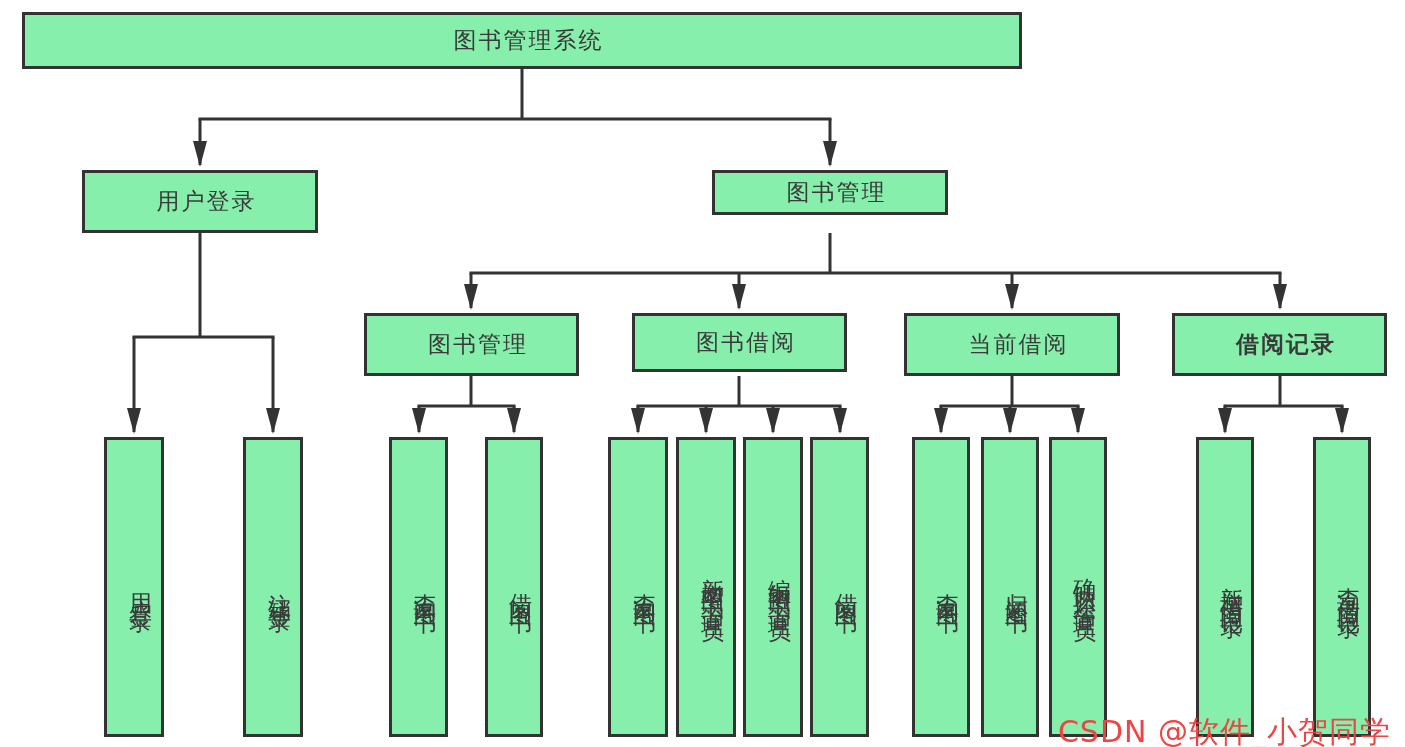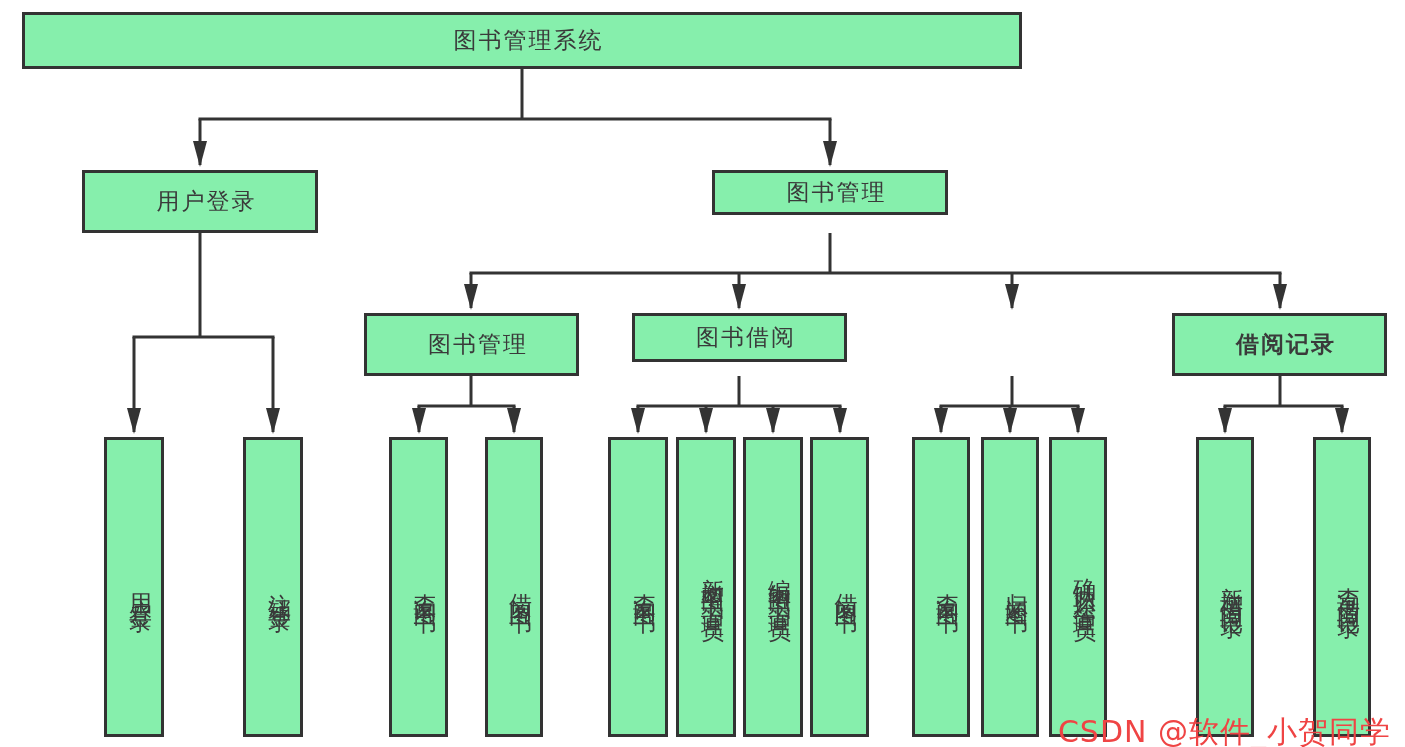--- a/index.html
+++ b/index.html
@@ -99,21 +99,22 @@
       <line x1="1342" y1="406" x2="1342" y2="432" marker-end="url(#ah)"></line>
     </g>
   </svg>
 
   <div class="node hbox" style="left:22px; top:12px; width:1000px; height:57px;">图书管理系统</div>
 
   <div class="node hbox" style="left:82px; top:170px; width:236px; height:63px;">用户登录</div>
   <div class="node hbox" style="left:712px; top:170px; width:236px; height:45px;">图书管理</div>
 
   <div class="node hbox" style="left:364px; top:313px; width:215px; height:63px;">图书管理</div>
-  <div class="node hbox" style="left:632px; top:313px; width:215px; height:49px;">图书借阅</div>
+  <div class="node hbox" style="left:632px; top:313px; width:215px; height:59px;">图书借阅</div>
+  <div class="node hbox" style="left:904px; top:313px; width:216px; height:63px;">当前借阅</div>
   <div class="node hbox" style="left:1172px; top:313px; width:215px; height:63px;font-weight:bold;">借阅记录</div>
 
   <div class="node vbox" style="left:104px; top:437px; width:60px; height:300px;">用户登录</div>
   <div class="node vbox" style="left:243px; top:437px; width:60px; height:300px;">注销登录</div>
 
   <div class="node vbox" style="left:389px; top:437px; width:59px; height:300px;">查询图书</div>
   <div class="node vbox" style="left:485px; top:437px; width:58px; height:300px;">借阅图书</div>
 
   <div class="node vbox" style="left:608px; top:437px; width:60px; height:300px;">查询图书</div>
   <div class="node vbox" style="left:676px; top:437px; width:60px; height:300px;">新增图书（管理员）</div>

